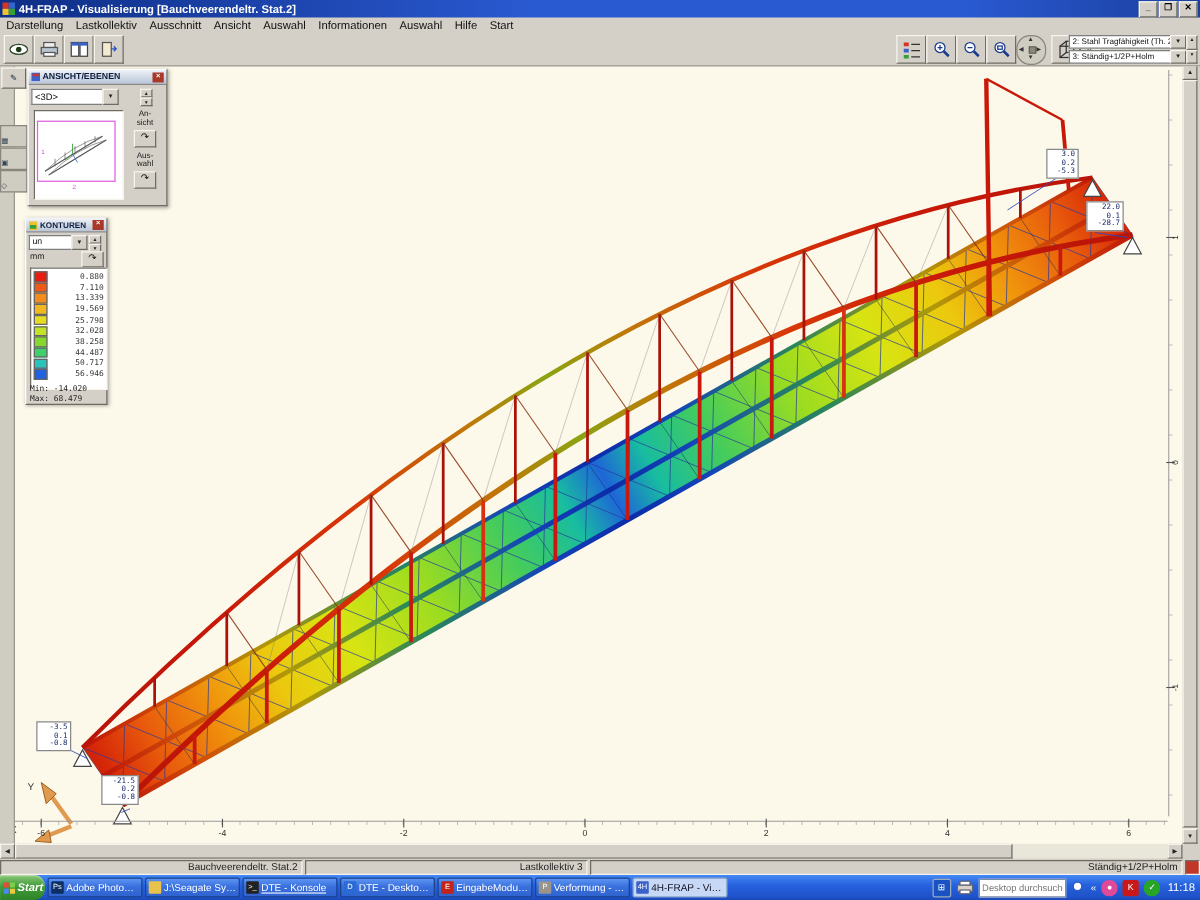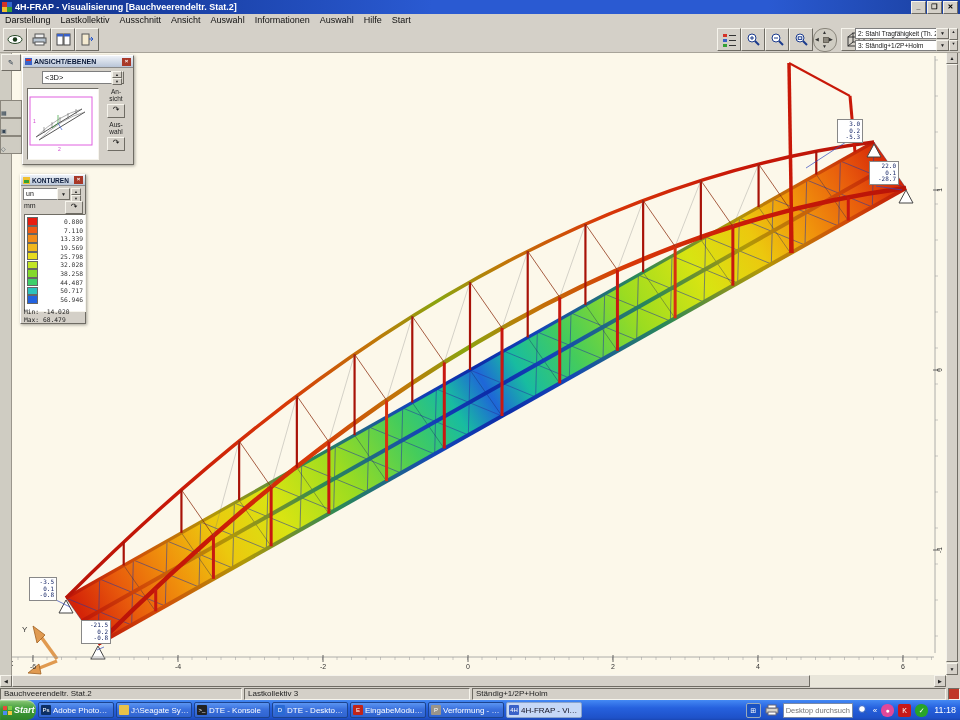--- a/index.html
+++ b/index.html
@@ -61,21 +61,21 @@
   #legend-box{position:absolute;left:3px;top:39px;width:56px;height:92px;background:#fff;padding:2px 2px;}
   .legend-row{display:flex;align-items:center;height:8.7px;}
   .legend-row .sw{width:9px;height:6.5px;border:1px solid #666;}
   .legend-row .lv{flex:1;text-align:right;font-family:"DejaVu Sans Mono",monospace;font-size:6.3px;color:#333;}
   .minmax{font-family:"DejaVu Sans Mono",monospace;font-size:6.3px;color:#222;padding-left:3px;line-height:7.5px;}
   
   .anno{position:absolute;z-index:4;background:#fff;border:1px solid #888;padding:1px 2px;
      font-size:6px;line-height:6.6px;color:#1a2a6a;text-align:right;font-family:"DejaVu Sans Mono",monospace;}
   .anno div{white-space:nowrap;}
   
-  #statusbar{left:0;top:687px;width:960px;height:13px;z-index:6;background:#d4d0c8;display:flex;gap:2px;align-items:stretch;padding-top:1px;box-sizing:border-box;}
+  #statusbar{left:0;top:687px;width:960px;height:13px;z-index:6;background:#d4d0c8;display:flex;gap:2px;align-items:stretch;padding-top:1px;box-sizing:border-box;text-align:right;}
   .sfield{font-size:8px;line-height:10px;color:#222;padding:0 3px;white-space:nowrap;overflow:hidden;}
   
   #taskbar{left:0;top:700px;width:960px;height:20px;z-index:6;
      background:linear-gradient(180deg,#4489f4,#2661de 40%,#1e51c8 90%,#1a47b4);display:flex;align-items:center;}
   #startbtn{height:20px;width:36px;border-radius:0 9px 9px 0;display:flex;align-items:center;gap:2px;padding:0 4px 0 3px;box-sizing:border-box;
      background:linear-gradient(180deg,#8cc878,#3f9c38 45%,#2e8428);color:#fff;font-size:9px;font-weight:bold;font-style:italic;
      box-shadow:inset 0 1px 1px rgba(255,255,255,.4);}
   .winflag{width:9px;height:9px;display:grid;grid-template-columns:4px 4px;gap:1px;}
   .winflag i{height:4px;}
   .task{height:16px;width:76px;margin-left:2px;border-radius:2px;border:1px solid #1c448f;display:flex;align-items:center;gap:2px;padding:0 2px;box-sizing:border-box;
@@ -538,21 +538,21 @@
 
 <div class="panel" style="left:22px;top:55px;width:110px;height:108px">
   <div class="ptitle">
     <svg class="pico" width="7" height="7">
         <rect width="7" height="7" fill="#3a62c8"></rect>
         <rect x="1" y="1" width="5" height="2" fill="#d43328"></rect>
       </svg>
     <span>ANSICHT/EBENEN</span>
     <span class="pclose">×</span>
   </div>
-  <span class="combo" style="left:19px;top:15px;width:82px;height:13px">
+  <span class="combo" style="left:2px;top:15px;width:70px;height:13px">
     <span class="ctext" style="font-size:7.5px;line-height:11px">&lt;3D&gt;</span>
     <span class="drop b-out" style="line-height:11px">▼</span>
   </span>
   <span class="spin abs" style="left:89px;top:15px;width:10px;height:13px">
     <i>▲</i>
       <i>▼</i>
   </span>
   <div id="ansicht-thumb" class="abs b-in" style="left:4px;top:32px;width:70px;height:70px">
     <svg width="68" height="68">
       <rect x="2" y="8" width="62" height="48" fill="none" stroke="#e060e0"></rect>
@@ -667,21 +667,21 @@
       <div class="task">
         <span class="tico" style="background: rgb(13, 47, 100);">Ps</span>
         <span style="overflow: hidden; text-overflow: ellipsis;">Adobe Photoshop CS3 E...</span>
       </div>
       <div class="task">
         <span class="tico" style="background: rgb(232, 194, 74);"></span>
         <span style="overflow: hidden; text-overflow: ellipsis;">J:\Seagate Sync\SyncRe...</span>
       </div>
       <div class="task">
         <span class="tico" style="background: rgb(34, 34, 34);">&gt;_</span>
-        <span style="overflow: hidden; text-overflow: ellipsis;">DTE - Konsole</span>
+        <span style="overflow: hidden; text-overflow: ellipsis; text-decoration: underline;">DTE - Konsole</span>
       </div>
       <div class="task">
         <span class="tico" style="background: rgb(42, 106, 212);">D</span>
         <span style="overflow: hidden; text-overflow: ellipsis;">DTE - Desktop Engineeri...</span>
       </div>
       <div class="task">
         <span class="tico" style="background: rgb(194, 36, 24);">E</span>
         <span style="overflow: hidden; text-overflow: ellipsis;">EingabeModul [Bauchvee...</span>
       </div>
       <div class="task">

